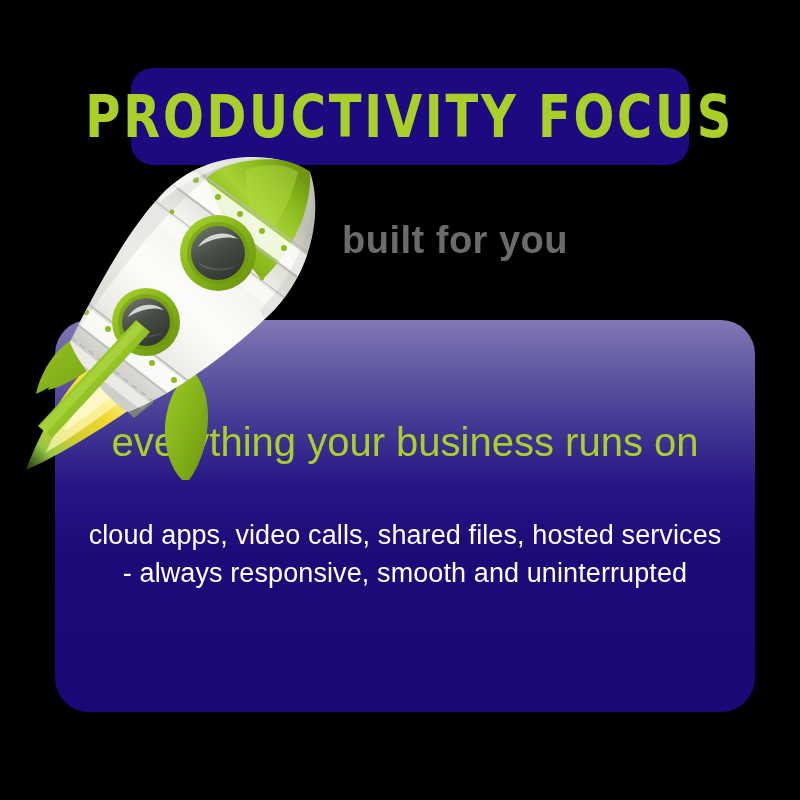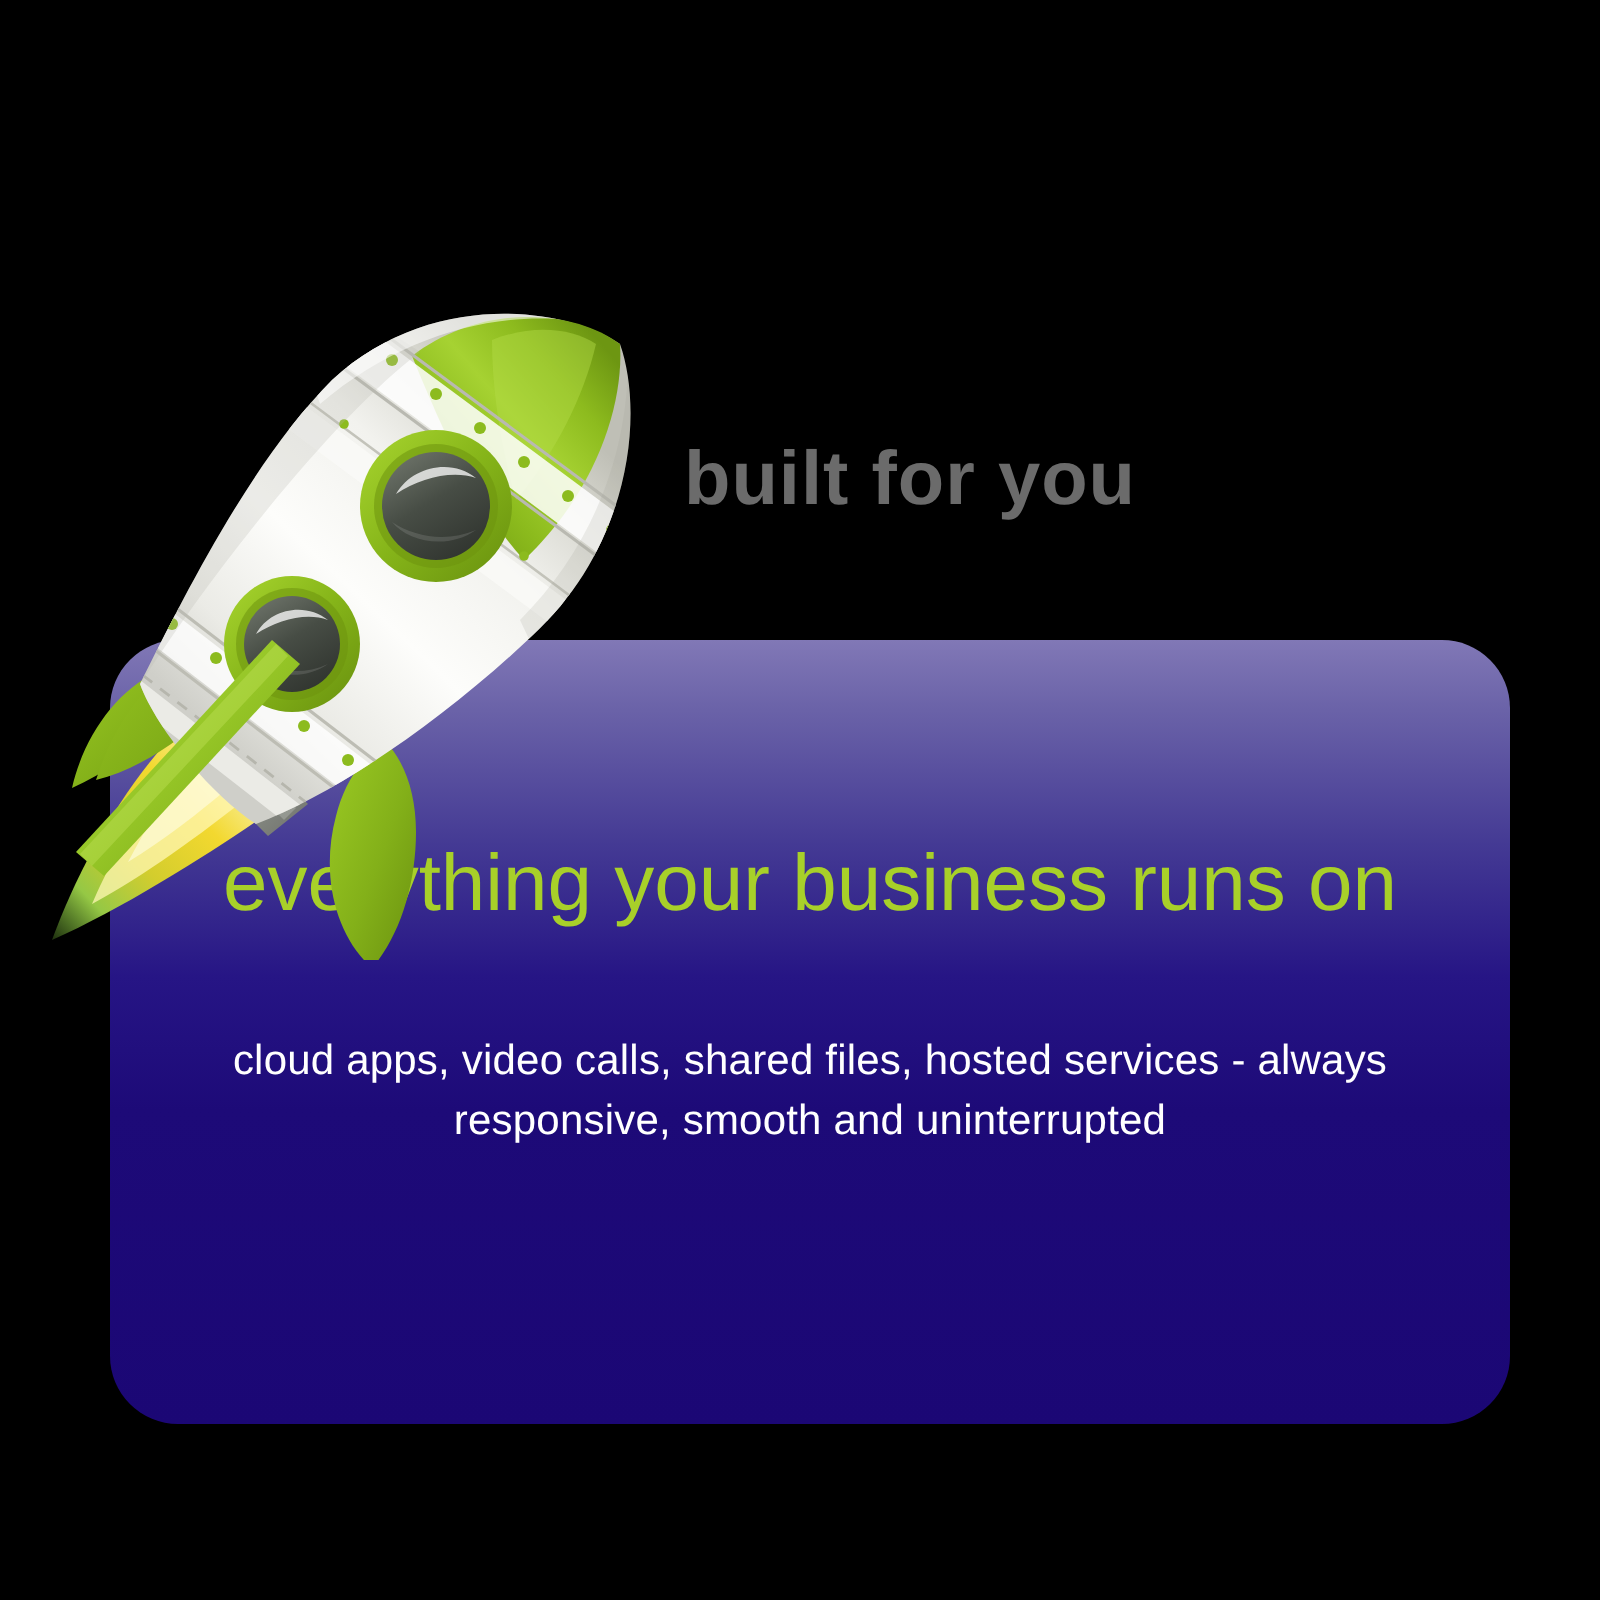--- a/index.html
+++ b/index.html
@@ -100,21 +100,21 @@
     line-height: 1.1;
     letter-spacing: 0px;
   }
   .body-copy {
     position: absolute;
     left: 30px;
     top: 196px;
     width: 640px;
     text-align: center;
     color: #ffffff;
-    font-size: 21px;
+    font-size: 27px;
     line-height: 1.42;
     letter-spacing: 0.1px;
   }
 
   
   .rocket-wrap {
     position: absolute;
     left: 10px;
     top: 150px;
     width: 340px;
@@ -122,20 +122,23 @@
     z-index: 8;
     pointer-events: none;
   }
   .rocket-wrap svg { display: block; }
 </style>
 </head>
 <body>
 
 <div id="stage">
 
+  <div class="title-pill">
+    <div class="title-text">PRODUCTIVITY FOCUS</div>
+  </div>
 
   <div class="subtitle">built for you</div>
 
   <div class="main-card">
     <div class="card-inner">
       <div class="headline">everything your business runs on</div>
       <div class="body-copy">cloud apps, video calls, shared files, hosted services - always responsive, smooth and uninterrupted</div>
     </div>
   </div>
 

